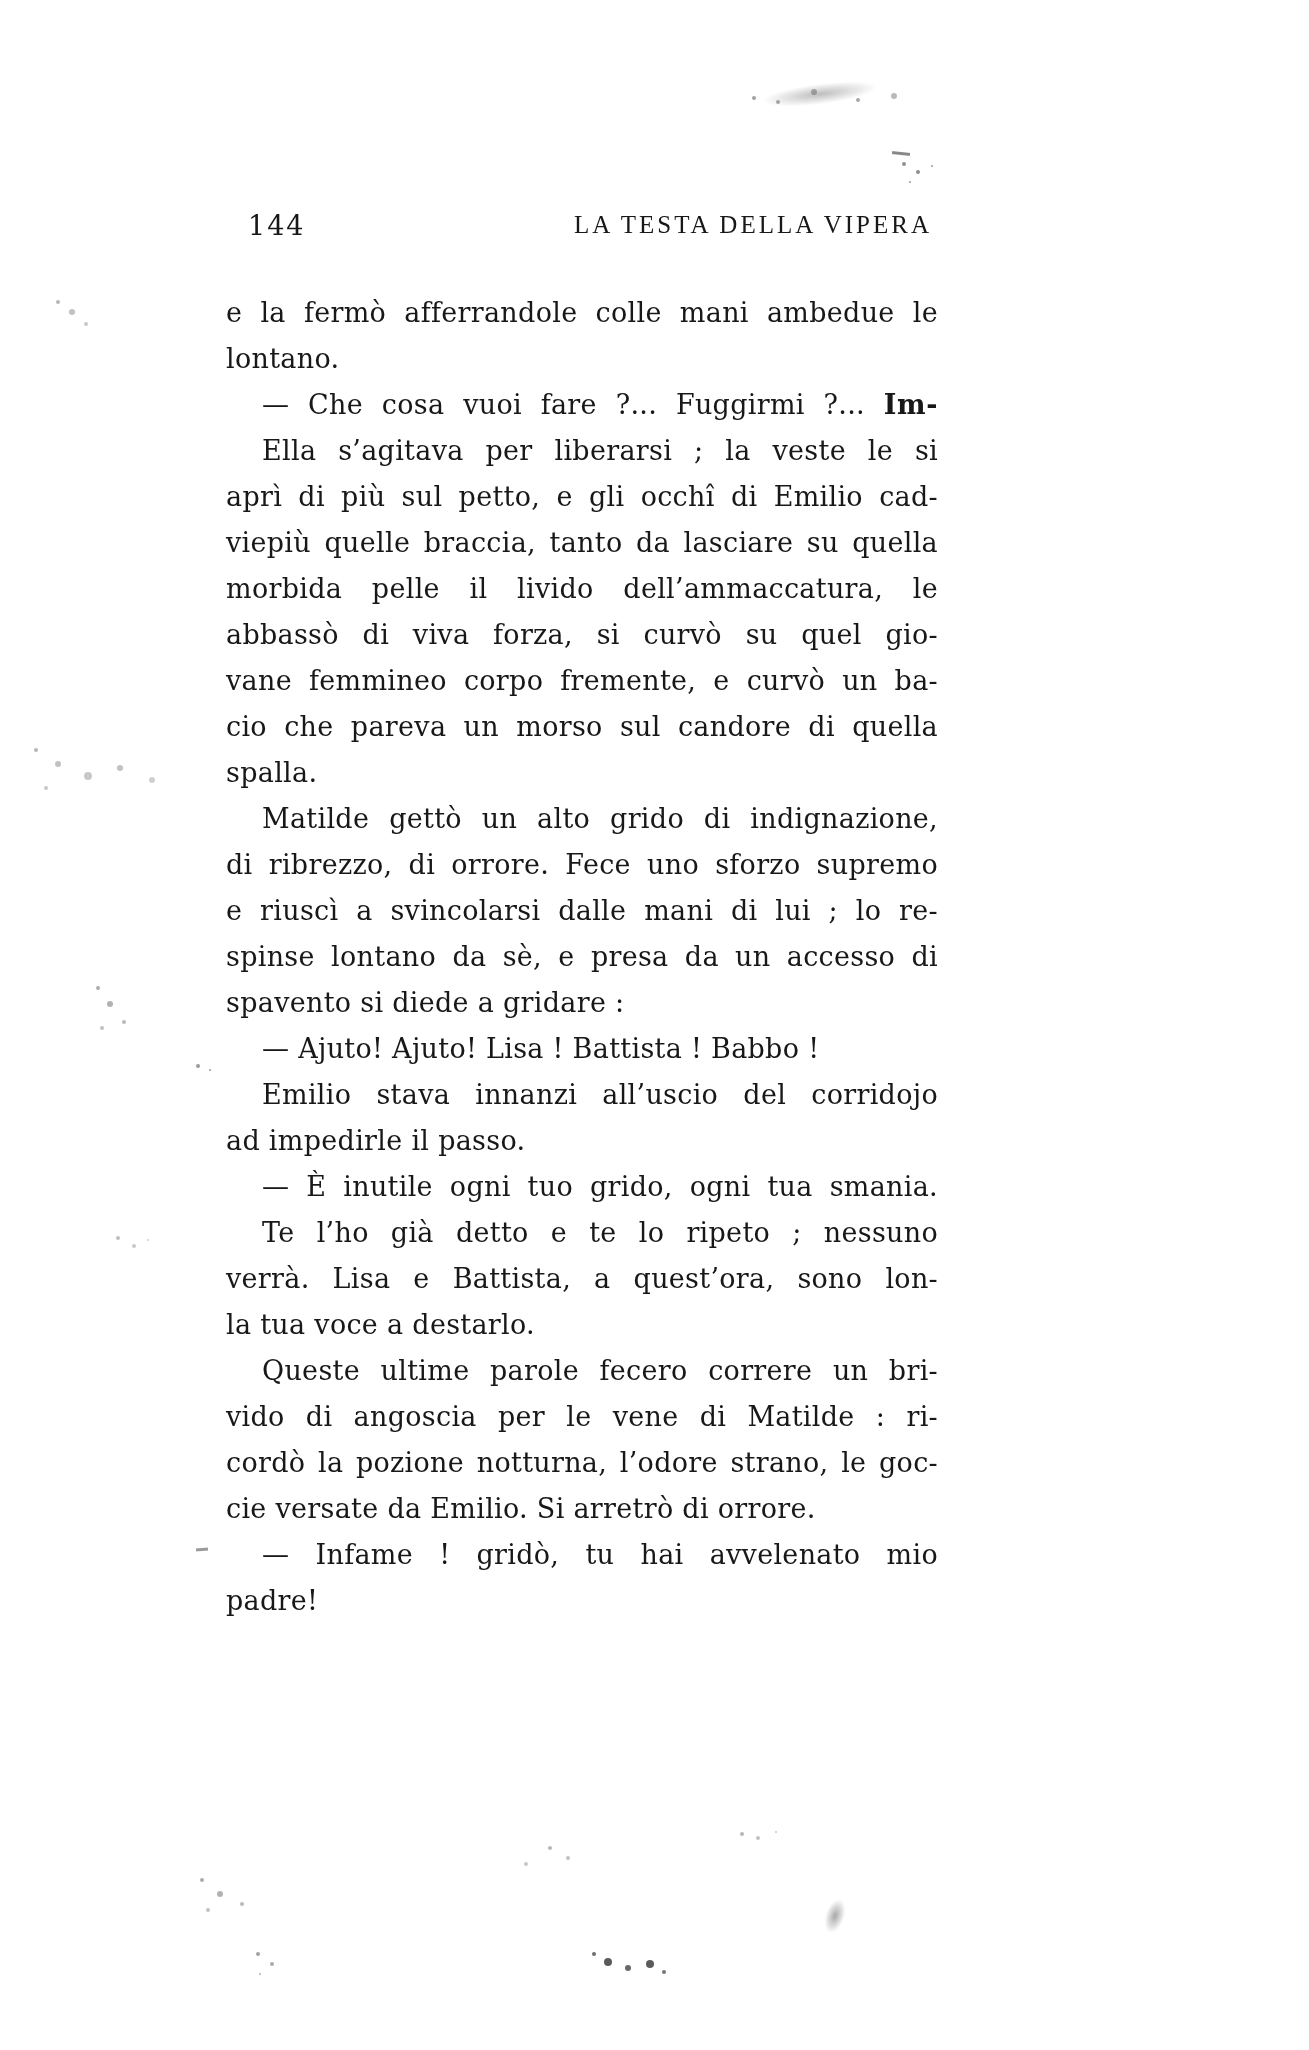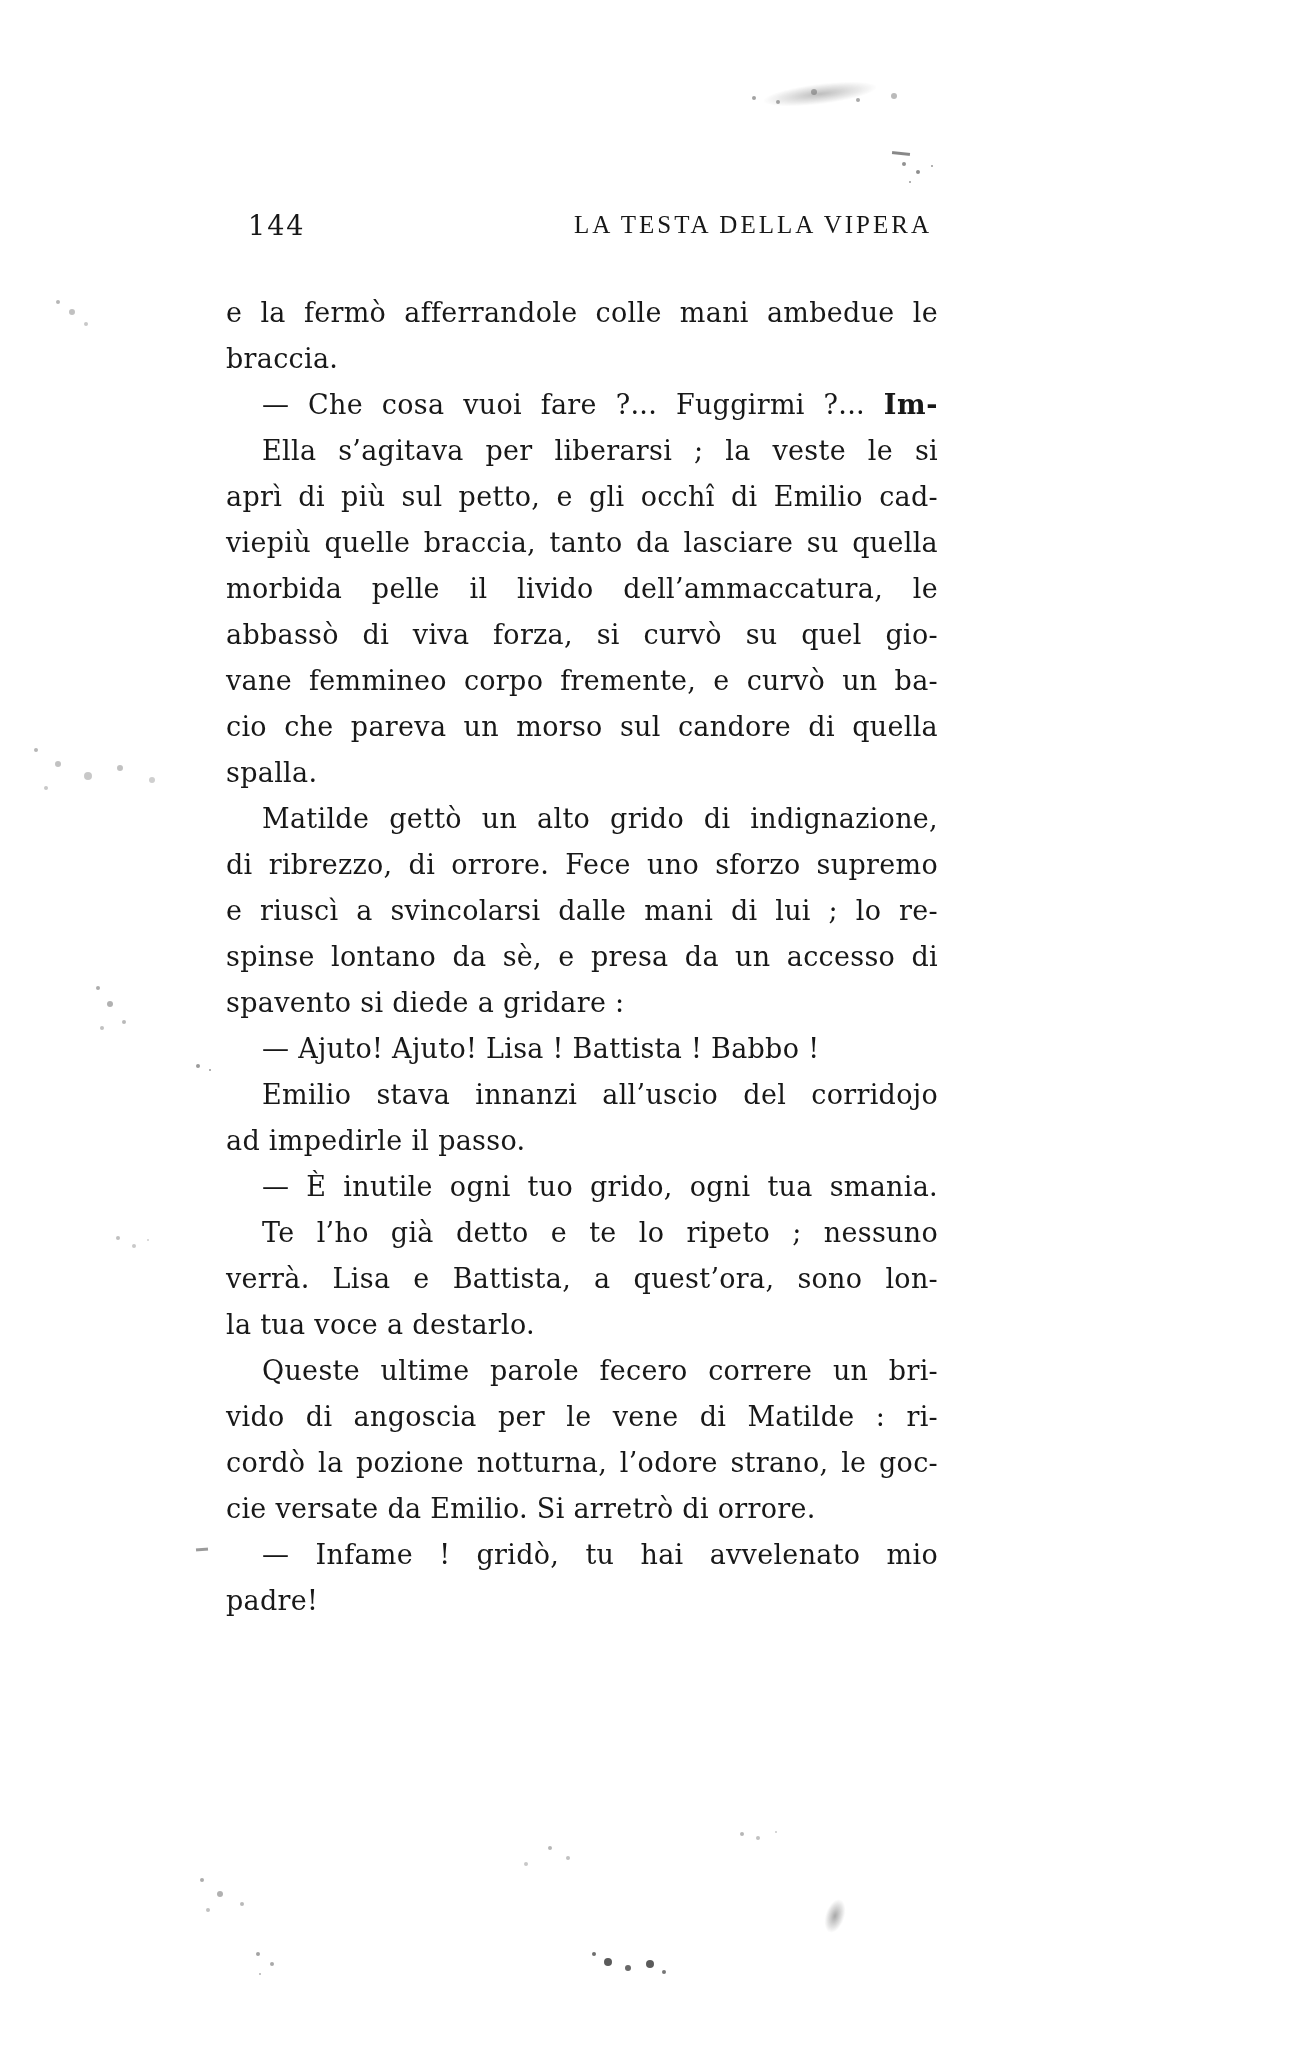--- a/index.html
+++ b/index.html
@@ -31,21 +31,21 @@
 </head>
 <body>
 
 <div class="header">
   <span class="pagenum">144</span>
   <span class="runtitle">LA TESTA DELLA VIPERA</span>
 </div>
 
 <div class="textblock">
   <div class="line"><span>e la fermò afferrandole colle mani ambedue le</span></div>
-  <div class="line pend"><span>braccia.</span></div>
+  <div class="line pend"><span>lontano.</span></div>
   <div class="line indent"><span>— Che cosa vuoi fare ?... Fuggirmi ?... </span><b>Im-</b></div>
   <div class="line indent"><span>Ella s’agitava per liberarsi ; la veste le si</span></div>
   <div class="line"><span>aprì di più sul petto, e gli occhî di Emilio cad-</span></div>
   <div class="line"><span>viepiù quelle braccia, tanto da lasciare su quella</span></div>
   <div class="line"><span>morbida pelle il livido dell’ammaccatura, le</span></div>
   <div class="line"><span>abbassò di viva forza, si curvò su quel gio-</span></div>
   <div class="line"><span>vane femmineo corpo fremente, e curvò un ba-</span></div>
   <div class="line"><span>cio che pareva un morso sul candore di quella</span></div>
   <div class="line pend"><span>spalla.</span></div>
   <div class="line indent"><span>Matilde gettò un alto grido di indignazione,</span></div>

